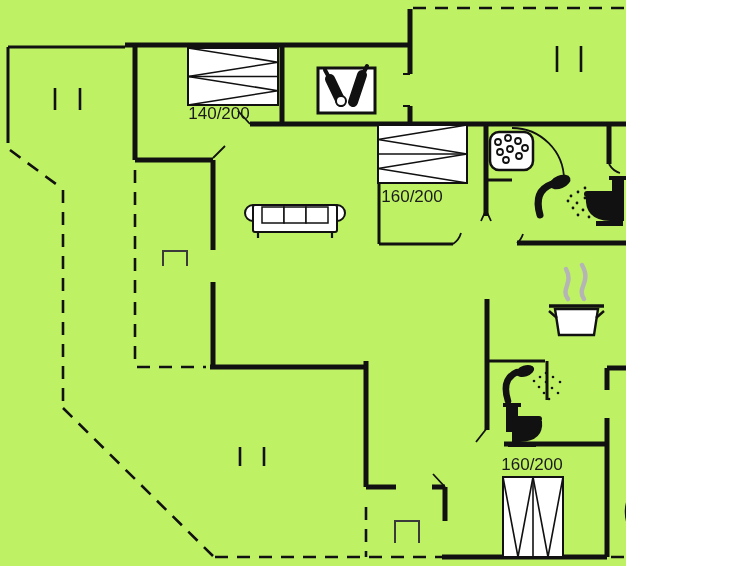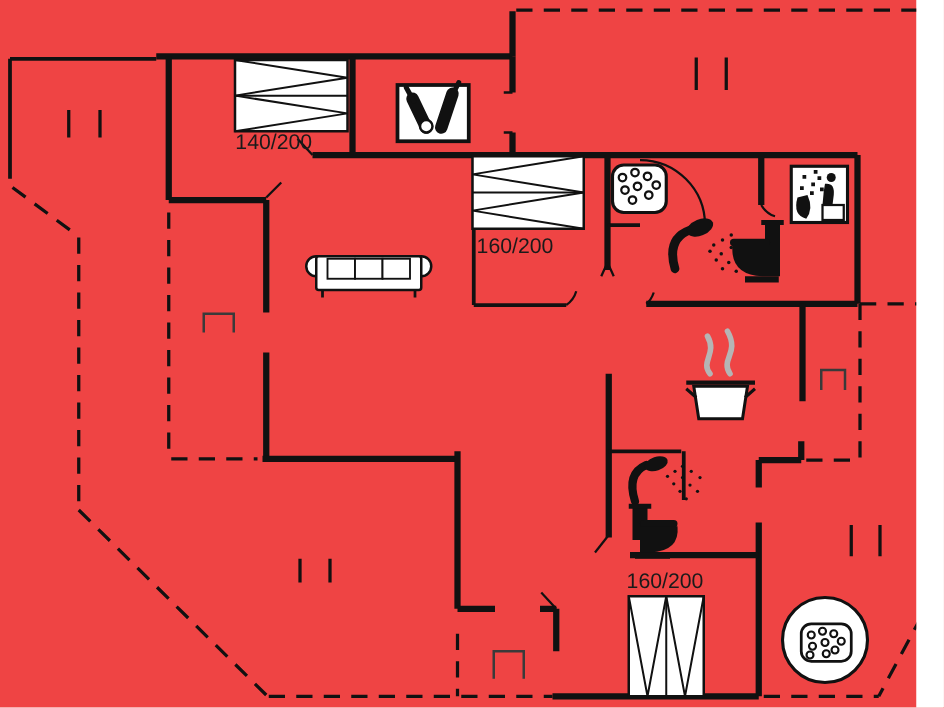--- a/index.html
+++ b/index.html
@@ -1,16 +1,16 @@
 <!DOCTYPE html>
 <html><head>
 <meta charset="utf-8">
 <style>
   html,body{margin:0;padding:0;background:#fff;}
-  .canvas{width:733px;height:566px;position:relative;background:#ef4444;overflow:hidden;}
+  .canvas{width:626px;height:566px;position:relative;background:#bef264;overflow:hidden;}
   svg{display:block;}
   text.bedlabel{font:17px "Liberation Sans", sans-serif;fill:#1a1a1a;}
   .wall{stroke:#111;fill:none;}
   .thin{stroke:#111;fill:none;}
   .dash{stroke:#111;fill:none;stroke-dasharray:13 9;}
   .icon-stroke{stroke:#111;fill:#fff;}
   .icon-fill{fill:#111;stroke:none;}
 </style>
 </head>
 <body>

